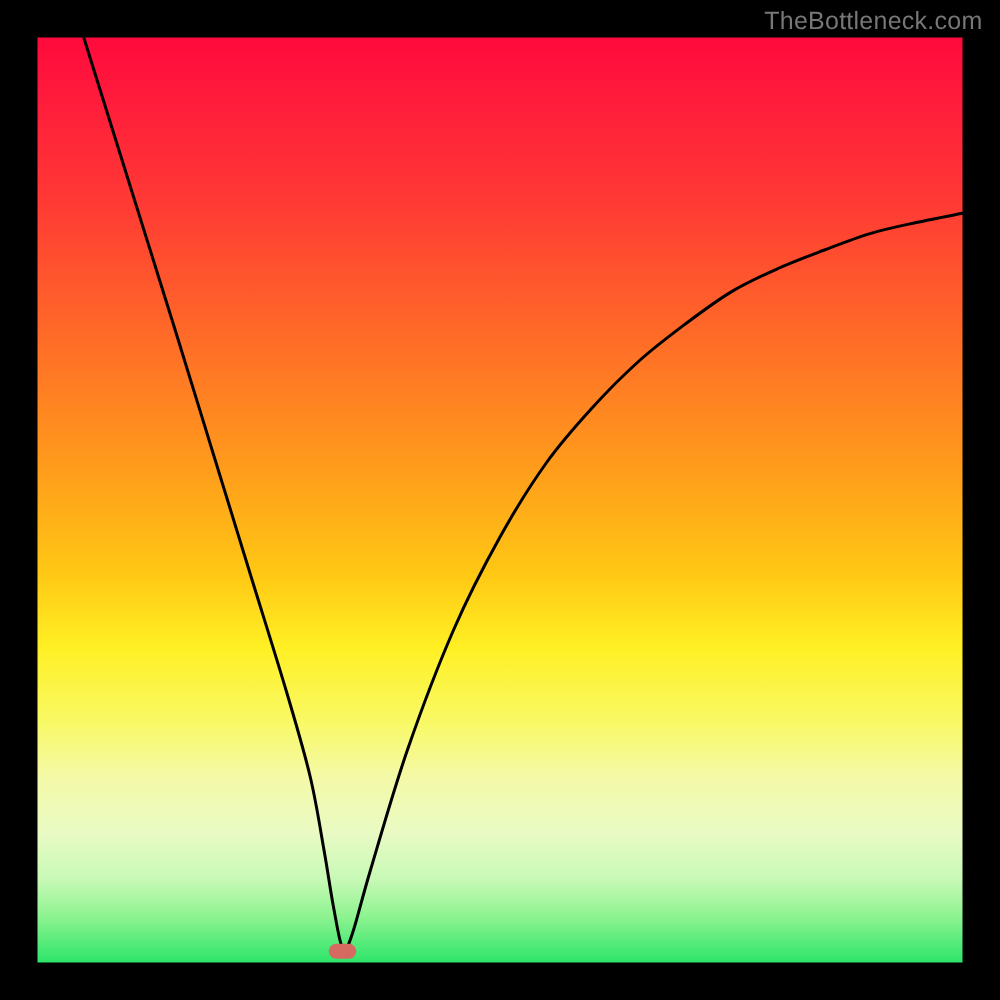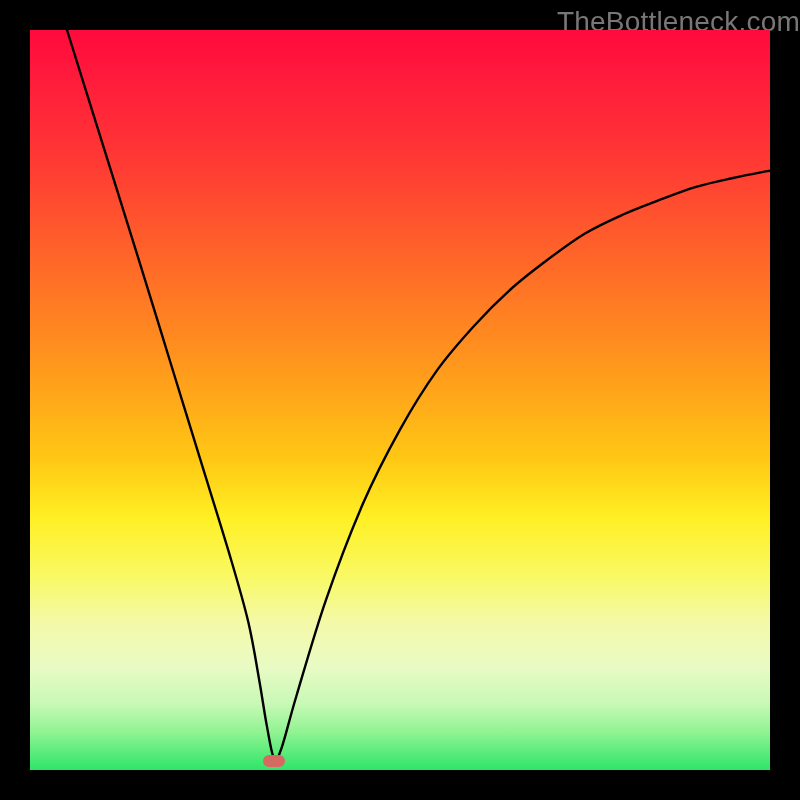--- a/index.html
+++ b/index.html
@@ -35,23 +35,23 @@
       #f4f9a8 80%,
       #e9fbc4 86%,
       #c8f9b6 91%,
       #8ef390 95%,
       #2de56a 100%
     );
   }
   .attribution {
     position: absolute;
     top: 6px;
-    right: 0;
+    right: 14px;
     color: #777;
-    font-size: 28px;
+    font-size: 20px;
     letter-spacing: 0.2px;
     user-select: none;
   }
   svg.curve {
     position: absolute;
     left: 0;
     top: 0;
     width: 740px;
     height: 740px;
     overflow: visible;

